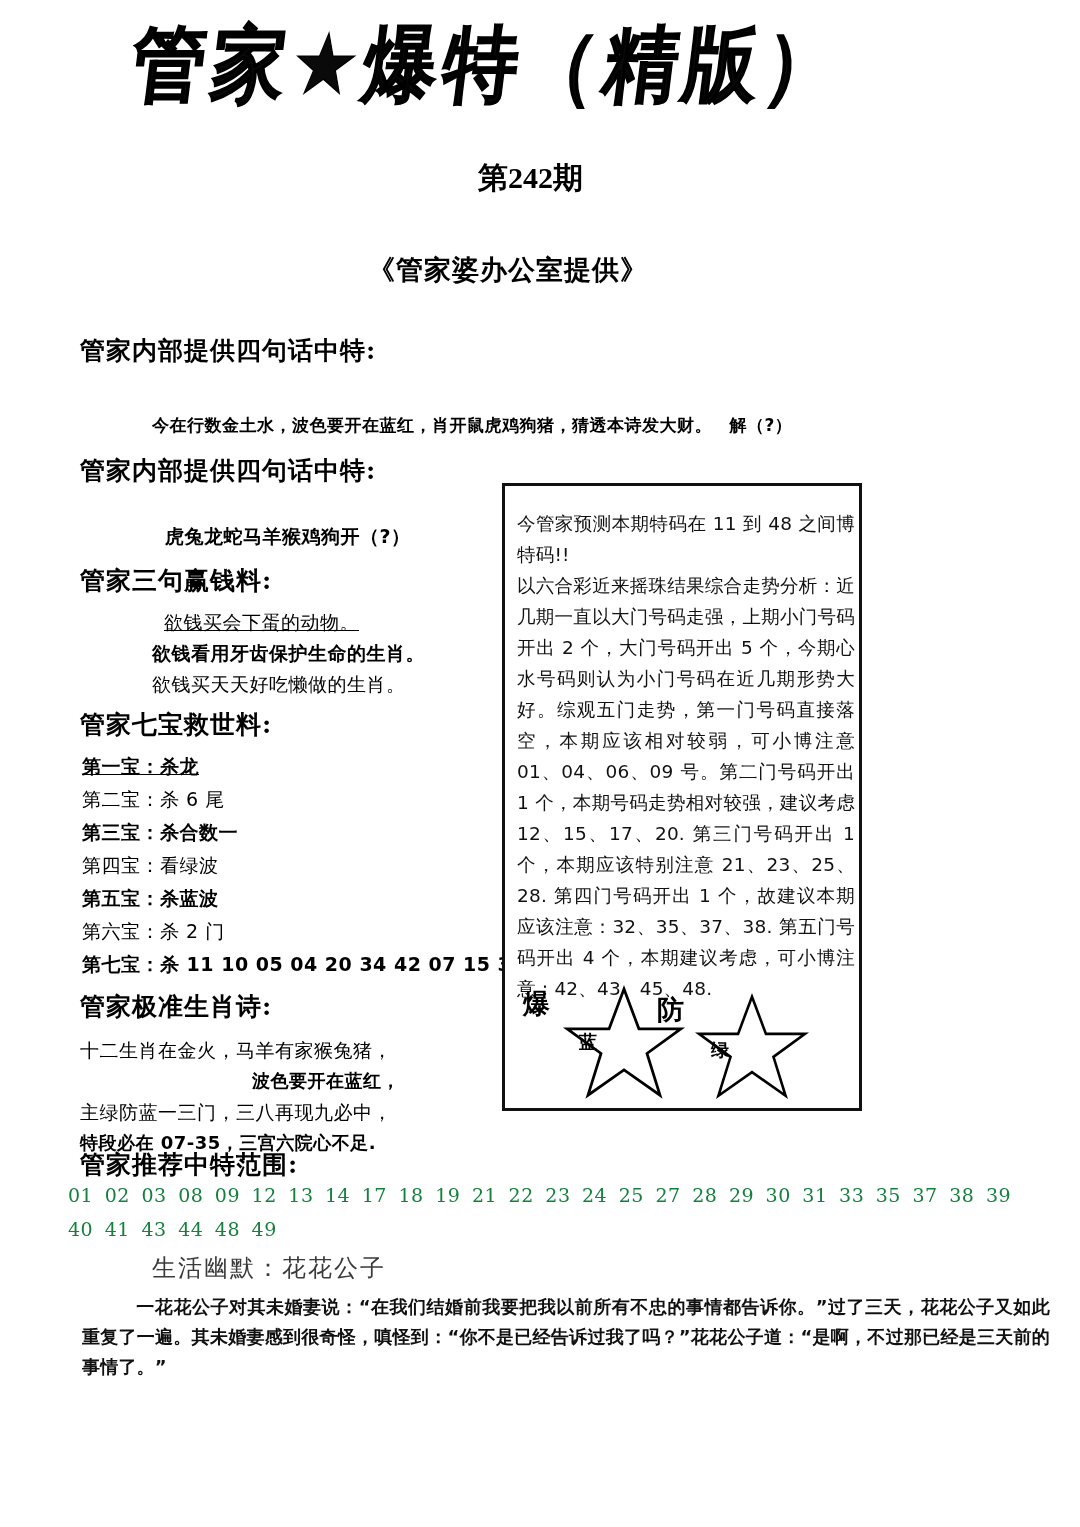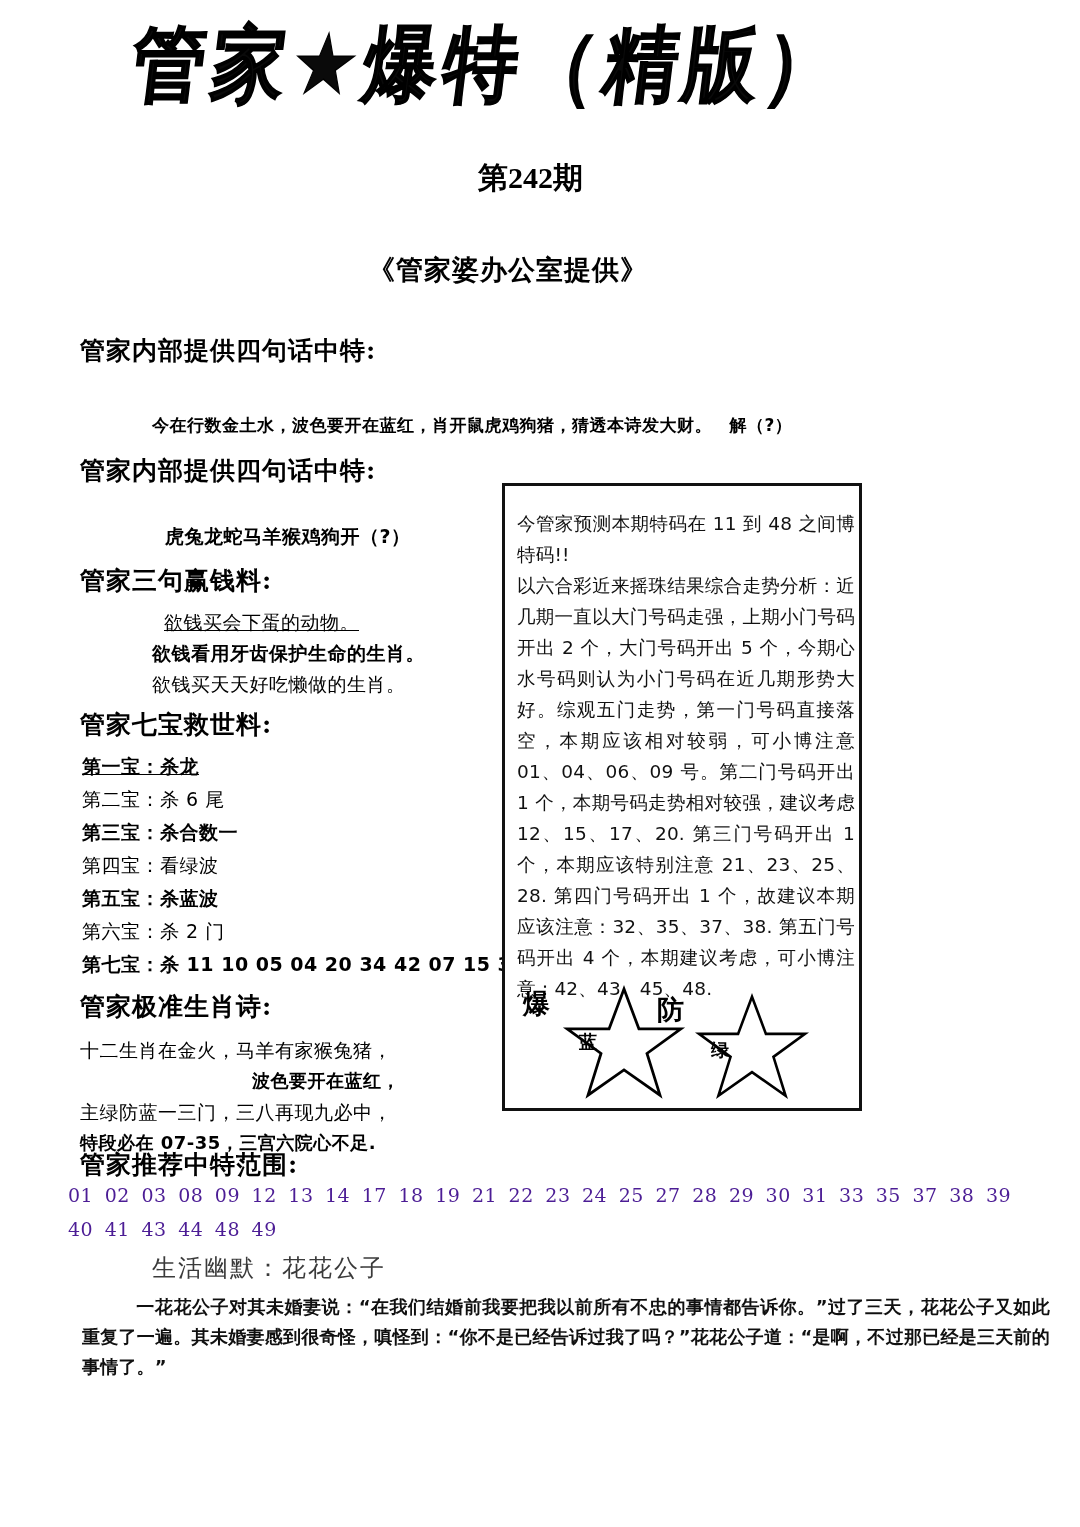--- a/index.html
+++ b/index.html
@@ -116,21 +116,21 @@
   .numrange {
     position: absolute;
     left: 68px;
     top: 1178px;
     width: 960px;
     font-family: "DejaVu Serif", "Liberation Serif", serif;
     font-size: 19px;
     letter-spacing: 0.5px;
     line-height: 34px;
     word-spacing: 5px;
-    color: #4c1d95;
+    color: #15803d;
   }
 
   
   .analysis-box {
     position: absolute;
     left: 502px;
     top: 483px;
     width: 360px;
     height: 628px;
     border: 3px solid #111111;

